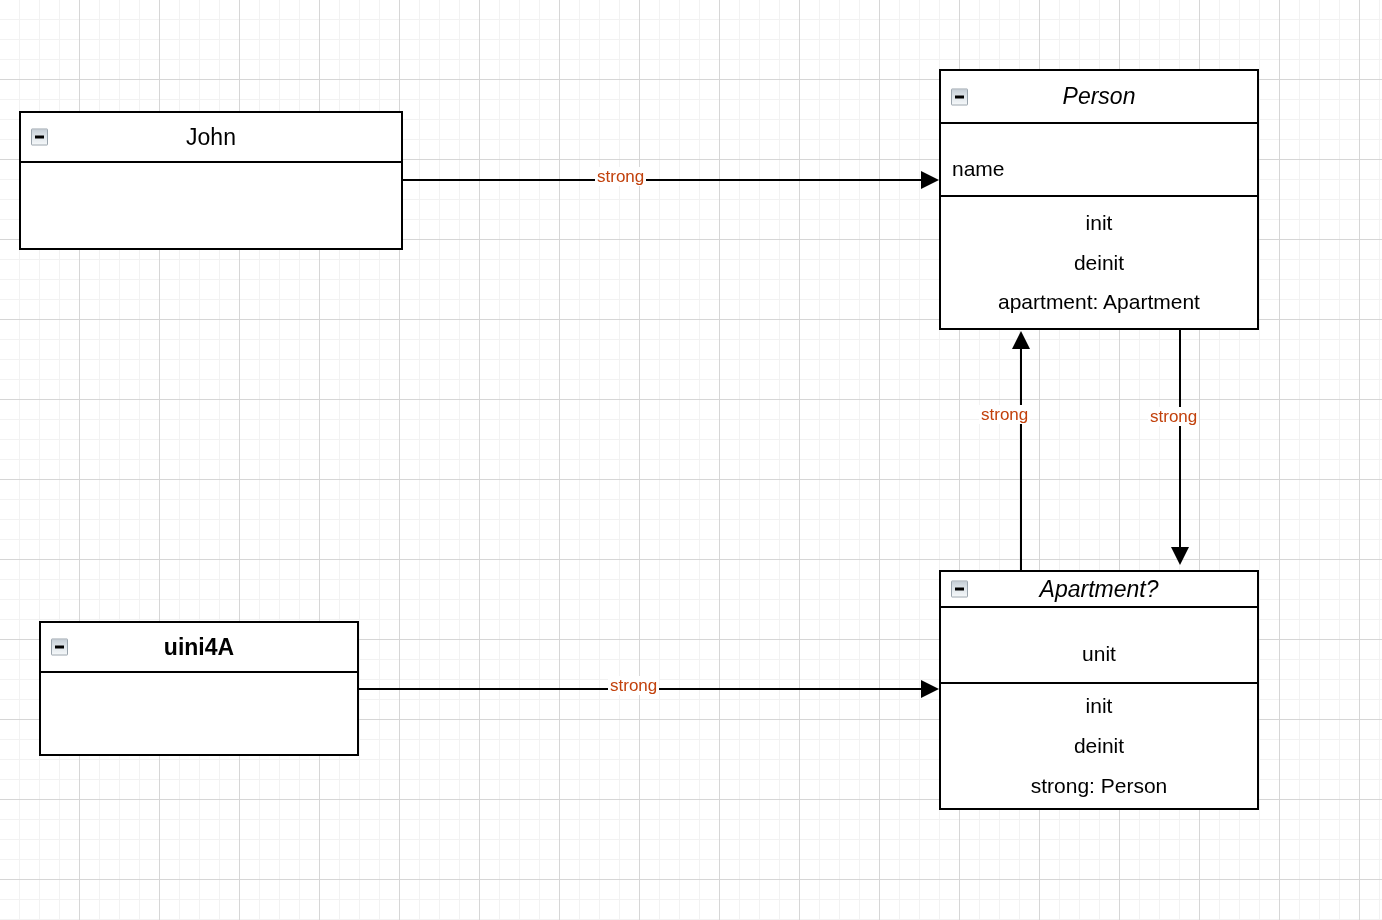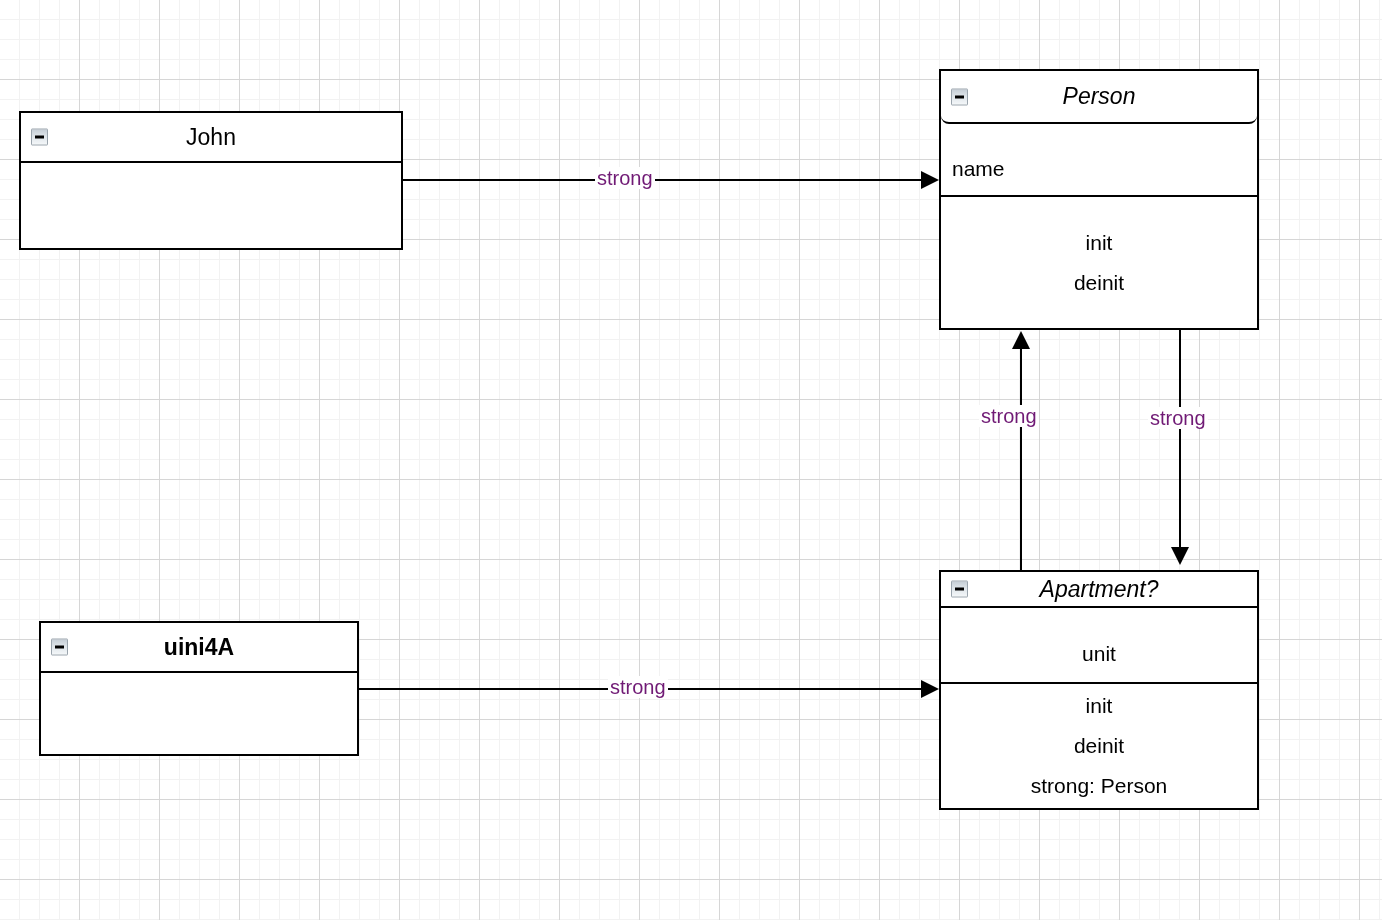--- a/index.html
+++ b/index.html
@@ -129,22 +129,22 @@
     border-bottom: 18px solid #000000;
   }
   .arrow-head.down {
     border-left: 9px solid transparent;
     border-right: 9px solid transparent;
     border-top: 18px solid #000000;
   }
 
   .edge-label {
     position: absolute;
-    font-size: 20px;
-    color: #701a75;
+    font-size: 17px;
+    color: #c2410c;
     background: #ffffff;
     line-height: 1;
     padding: 1px 2px;
     white-space: nowrap;
     z-index: 4;
   }
 </style>
 </head>
 <body>
 
@@ -164,32 +164,33 @@
     <div class="uml-header" style="height:50px;">
       <span class="collapse-icon">
         <span class="bar"></span>
       </span>
       <span class="uml-title">uini4A</span>
     </div>
     <div class="uml-section grow"></div>
   </div>
 
   <div class="uml-box" style="left:939px; top:69px; width:320px; height:261px;">
-    <div class="uml-header" style="height:53px;border-radius:8px;">
+    <div class="uml-header" style="height:53px;">
       <span class="collapse-icon">
         <span class="bar"></span>
       </span>
       <span class="uml-title italic">Person</span>
     </div>
     <div class="uml-section divided" style="height:55px;">
       <div class="uml-row left">name</div>
     </div>
     <div class="uml-section grow">
       <div class="uml-row">init</div>
       <div class="uml-row">deinit</div>
+      <div class="uml-row">apartment: Apartment</div>
     </div>
   </div>
 
   <div class="uml-box" style="left:939px; top:570px; width:320px; height:240px;">
     <div class="uml-header" style="height:36px;">
       <span class="collapse-icon">
         <span class="bar"></span>
       </span>
       <span class="uml-title italic">Apartment?</span>
     </div>

